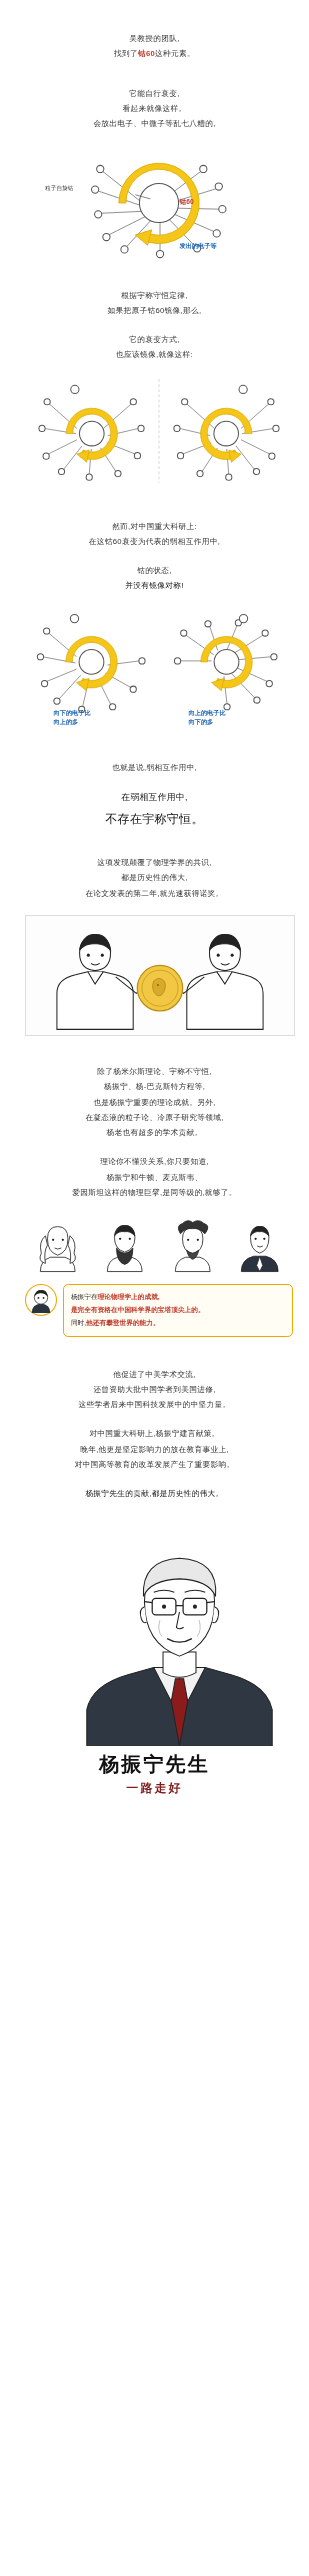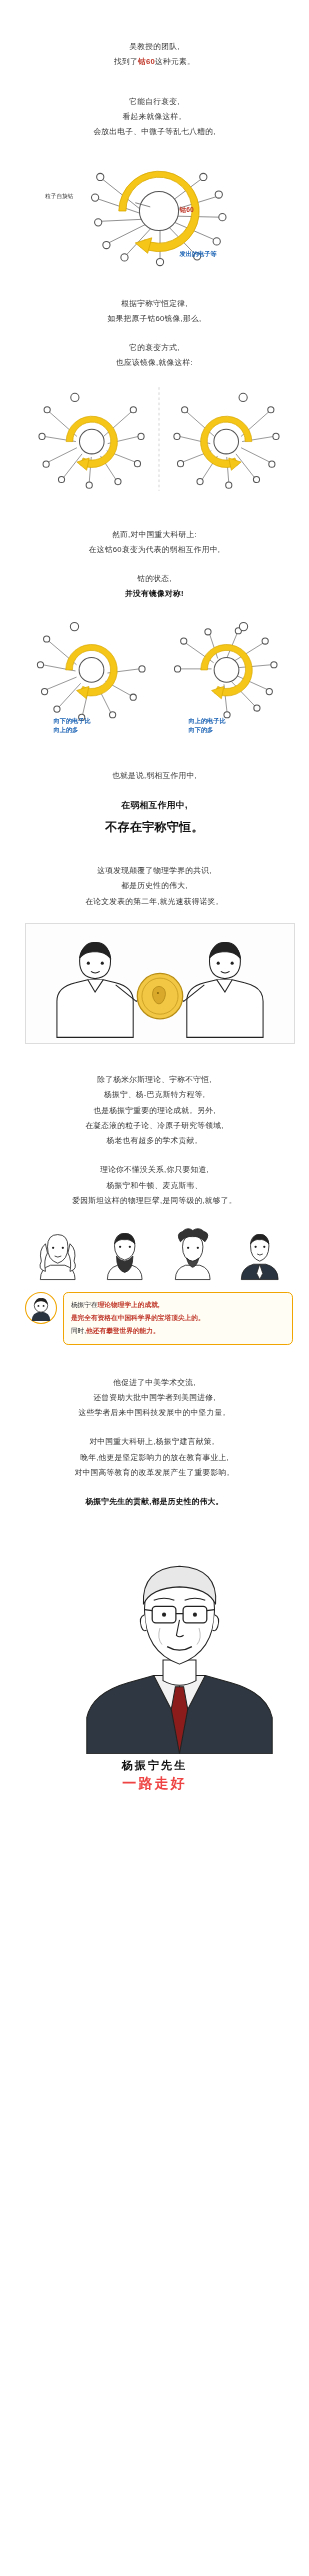--- a/index.html
+++ b/index.html
@@ -3,36 +3,36 @@
 <meta charset="utf-8">
 <style>
   html,body{margin:0;padding:0;background:#ffffff;}
   body{
     width:309px;
     font-family:"Liberation Sans","DejaVu Sans",sans-serif;
     color:#222;
   }
   .page{
     width:260px;
-    margin:16px auto;
+    margin:8px auto;
     background:#ffffff;
     position:relative;
   }
   .block{
     padding:9.3px 20.6px;
     text-align:center;
   }
   .txt{
     font-size:7.7px;
     line-height:2.0;
     color:#333;
     text-align:center;
     letter-spacing:0.3px;
   }
-  .txt.strong{font-weight:bold;color:#111;}
+  .txt.strong{font-weight:normal;color:#111;}
   .hl{color:#c0392b;font-weight:bold;}
   .spacer{height:13.4px;}
   .spacer-lg{height:24px;}
 
   
   .figure{
     position:relative;
     width:268px;
     margin:0 auto;
     height:108px;
@@ -89,31 +89,31 @@
     margin:0;
     background:#fff;
     text-align:center;
   }
   .portrait-wrap svg{display:block;margin:0 auto;}
   .tribute{
     text-align:center;
     padding:3.1px 0 15.5px;
   }
   .tribute .l1{
-    font-size:11px;
+    font-size:20px;
     font-weight:bold;
     letter-spacing:2.1px;
     color:#111;
     line-height:1.5;
   }
   .tribute .l2{
-    font-size:14px;
+    font-size:12px;
     font-weight:bold;
     letter-spacing:2.1px;
-    color:#ef4444;
+    color:#7f1d1d;
     line-height:1.5;
   }
   .faces-row{
     display:flex;
     justify-content:center;
     gap:2.1px;
     width:268px;
     margin:5.2px auto;
   }
   .faces-row svg{display:block;}

